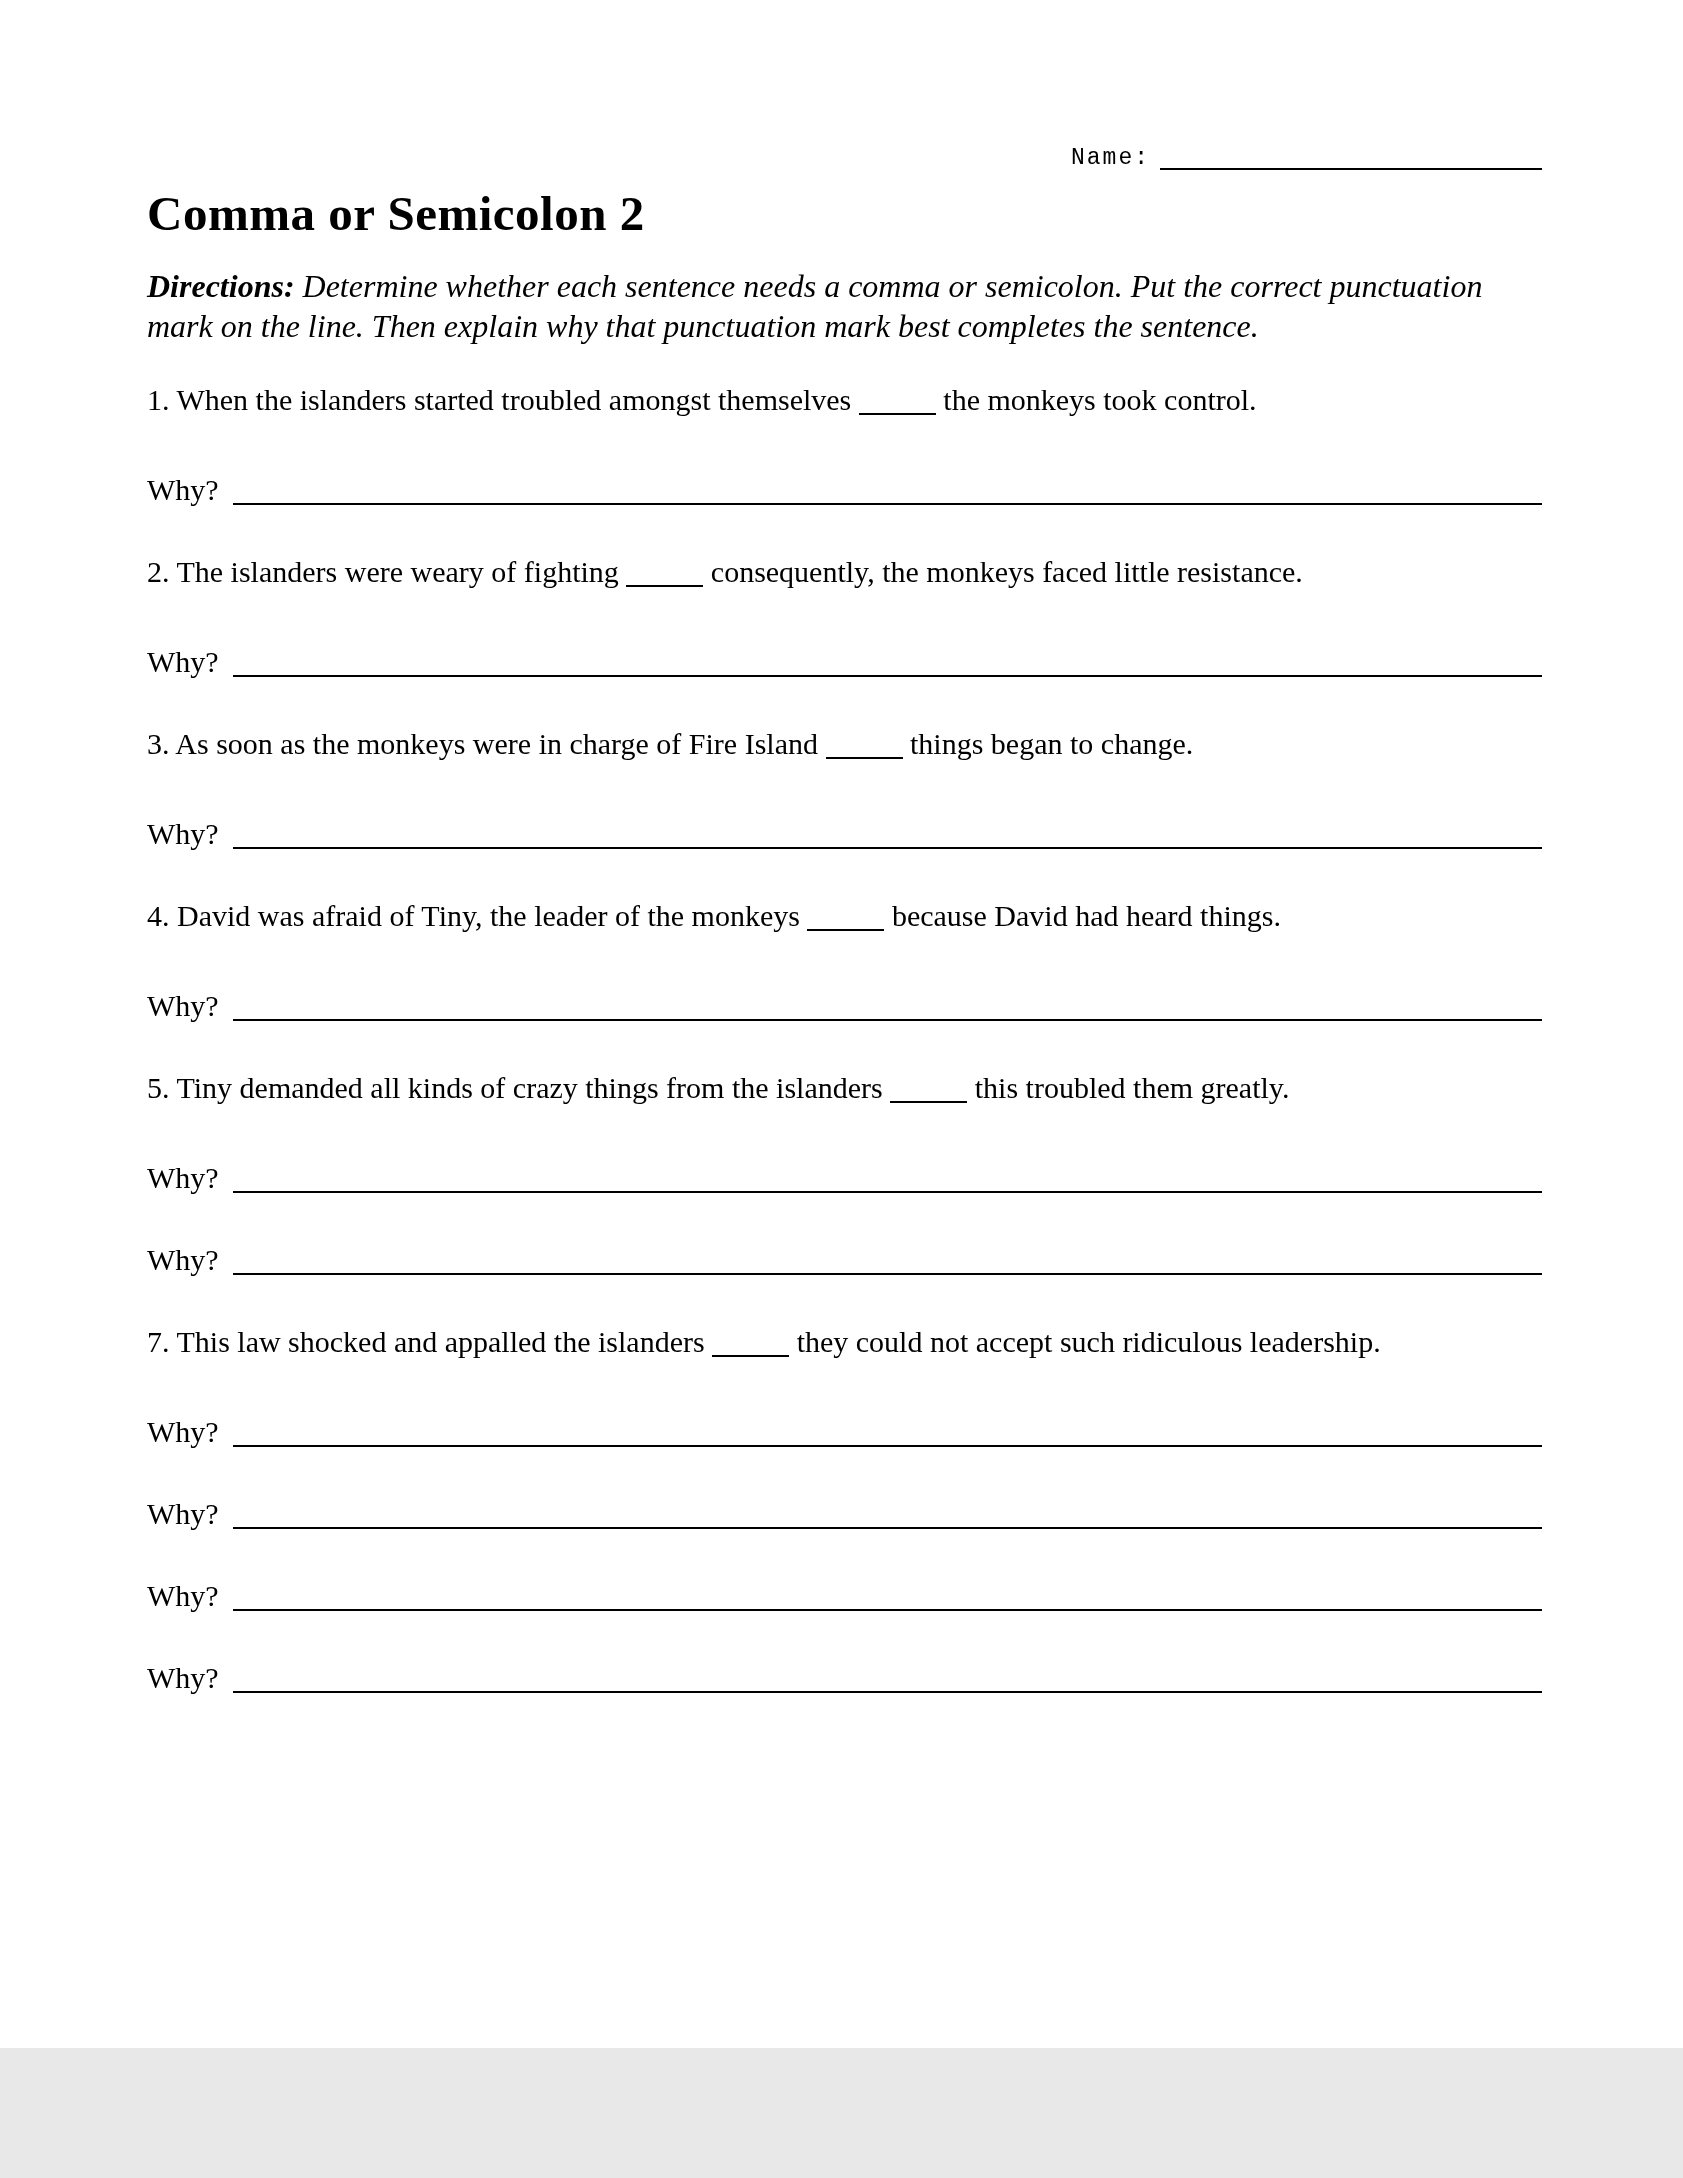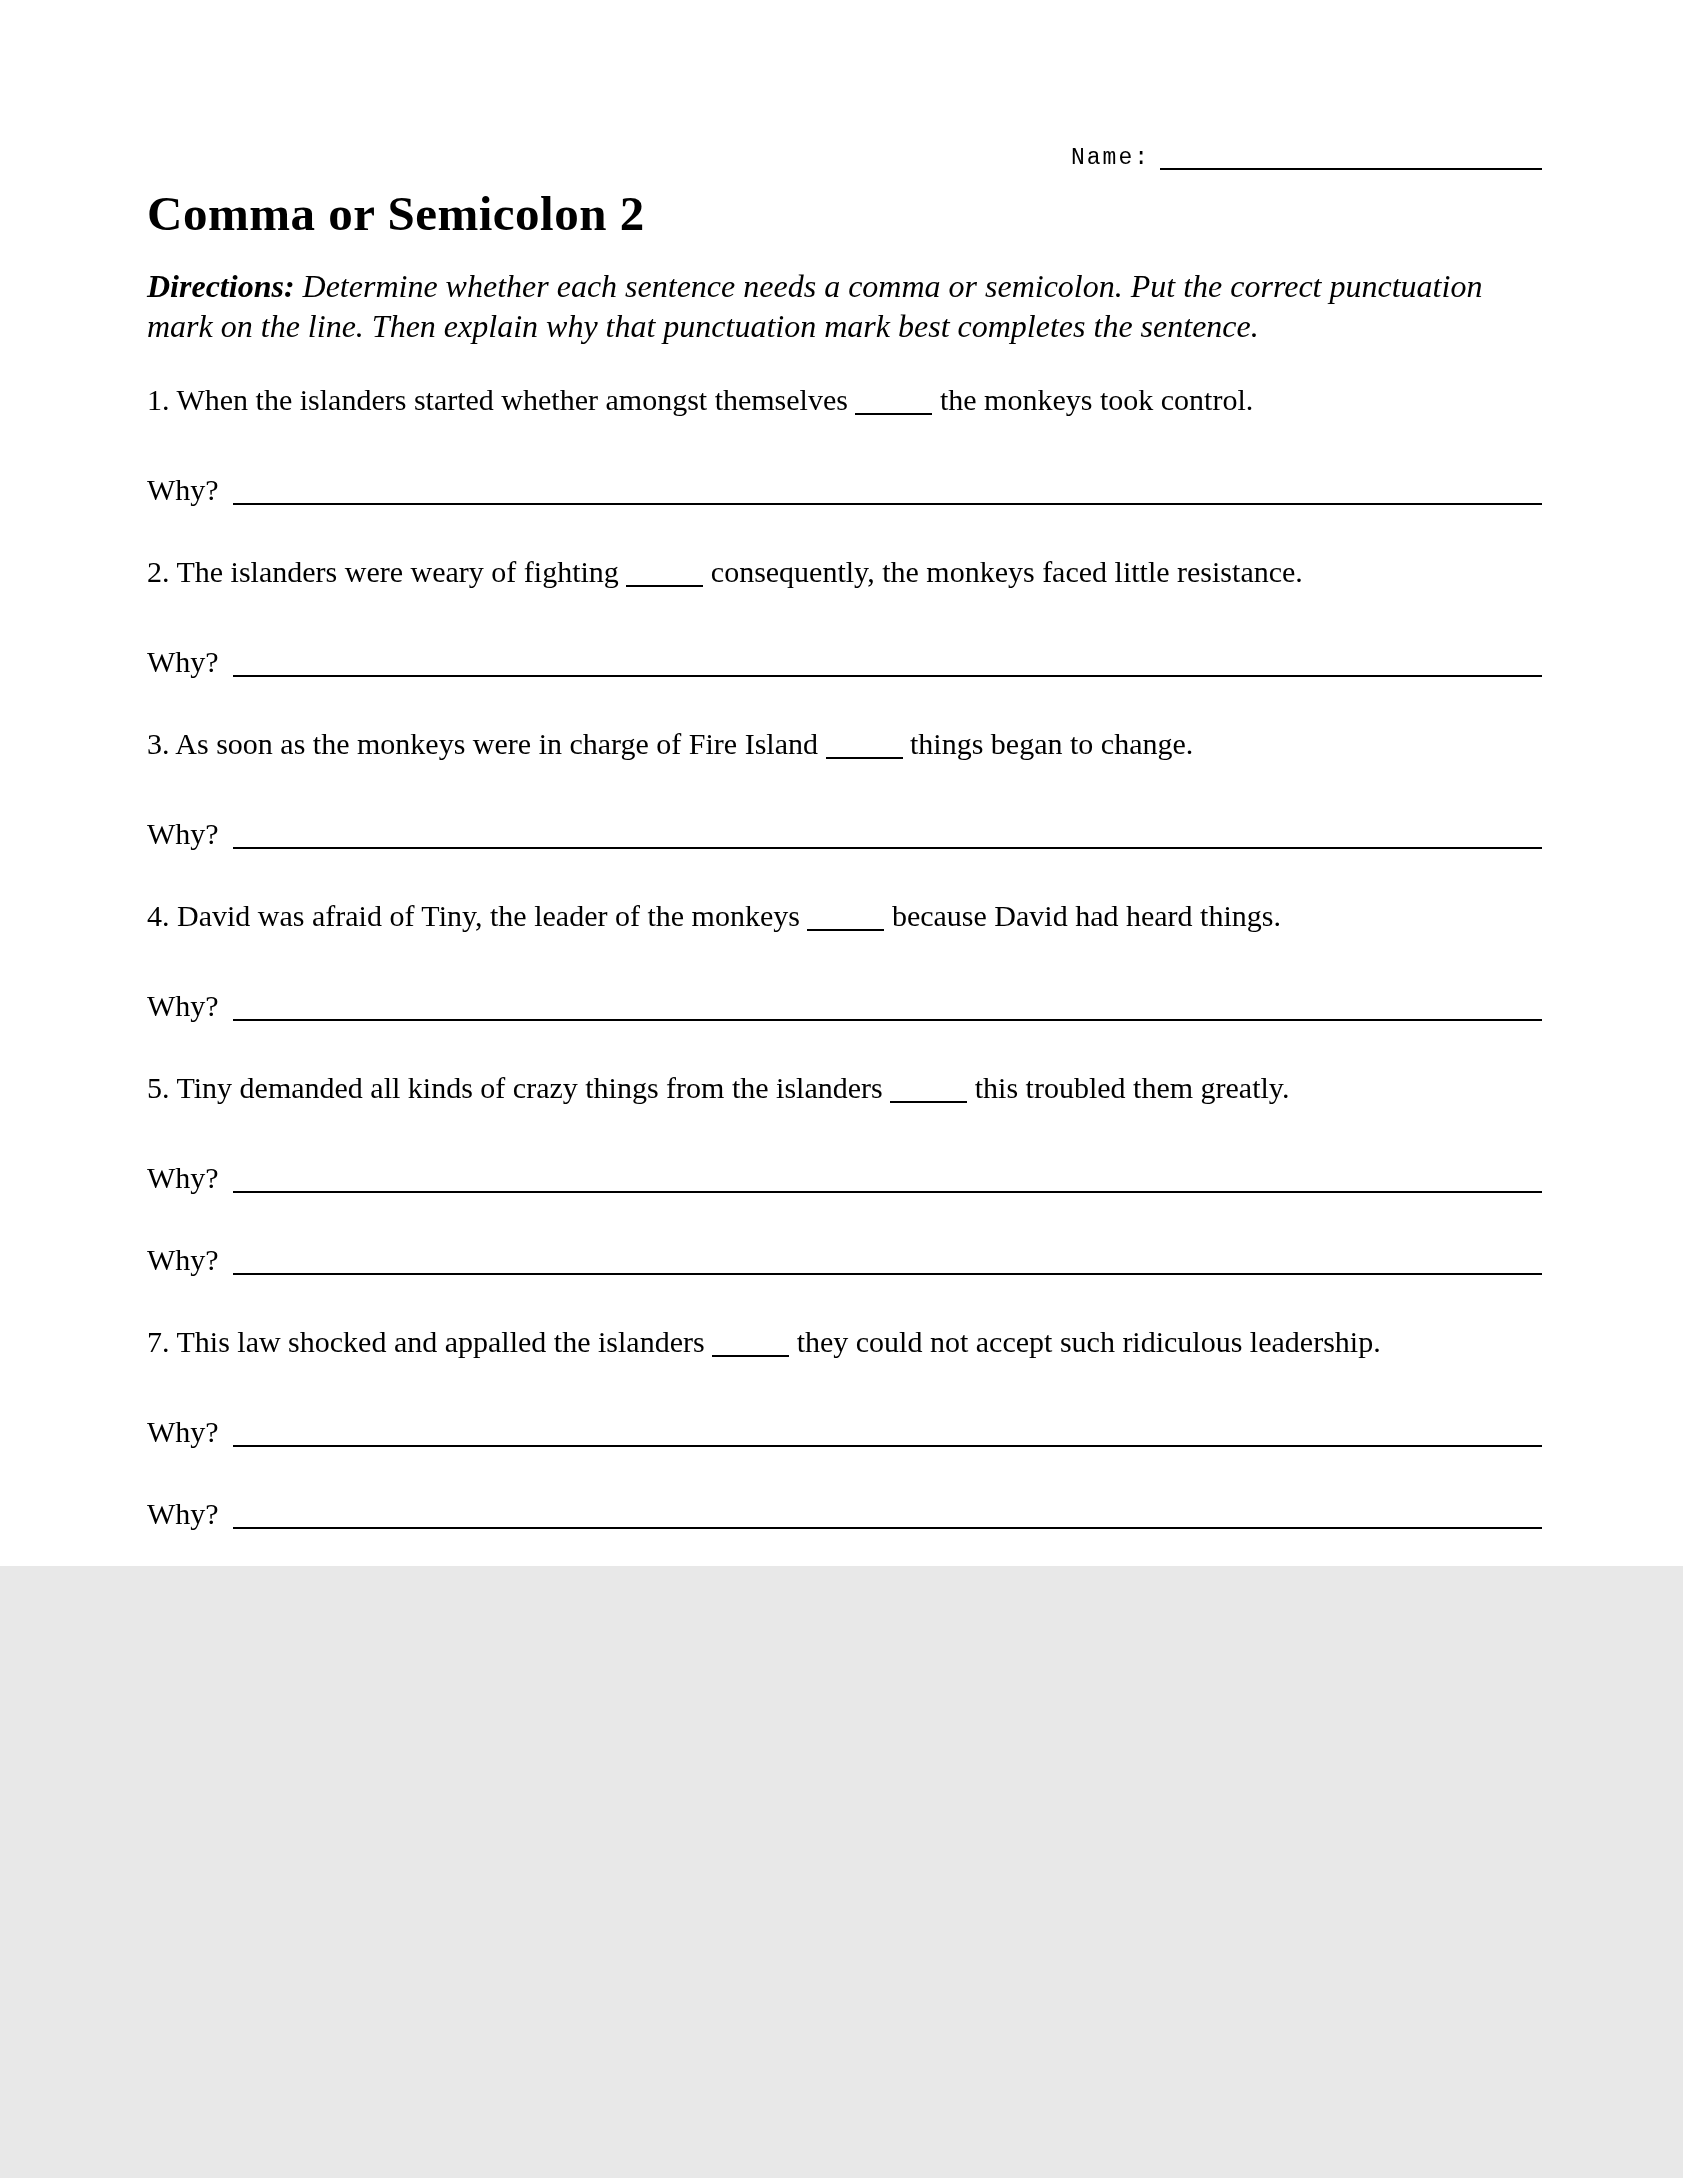--- a/index.html
+++ b/index.html
@@ -3,21 +3,21 @@
 <meta charset="utf-8">
 <style>
   html, body {
     margin: 0;
     padding: 0;
     background: #e8e8e8;
   }
   .page {
     position: relative;
     width: 1683px;
-    height: 1566px;
+    height: 2048px;
     margin: 0 auto;
     background: #ffffff;
     box-sizing: border-box;
     padding: 143px 141px 0 147px;
     font-family: "Liberation Serif", "DejaVu Serif", serif;
     color: #000000;
     overflow: hidden;
   }
   
   .name-row {
@@ -101,21 +101,21 @@
 
   <p class="directions">
     <span class="dir-label">Directions:</span>
     <span>Determine whether each sentence needs a comma or semicolon. Put the correct punctuation mark on the line. Then explain why that punctuation mark best completes the sentence.</span>
   </p>
 
   <div class="questions">
   <div class="question">
     <p class="sentence">
       <span>1.</span>
-      <span>When the islanders started whether amongst themselves</span>
+      <span>When the islanders started troubled amongst themselves</span>
       <span class="blank"></span>
       <span>the monkeys took control.</span>
     </p>
     <div class="why-row">
       <span>Why?</span>
       <span class="why-line"></span>
     </div>
   </div>
 
   <div class="question">

